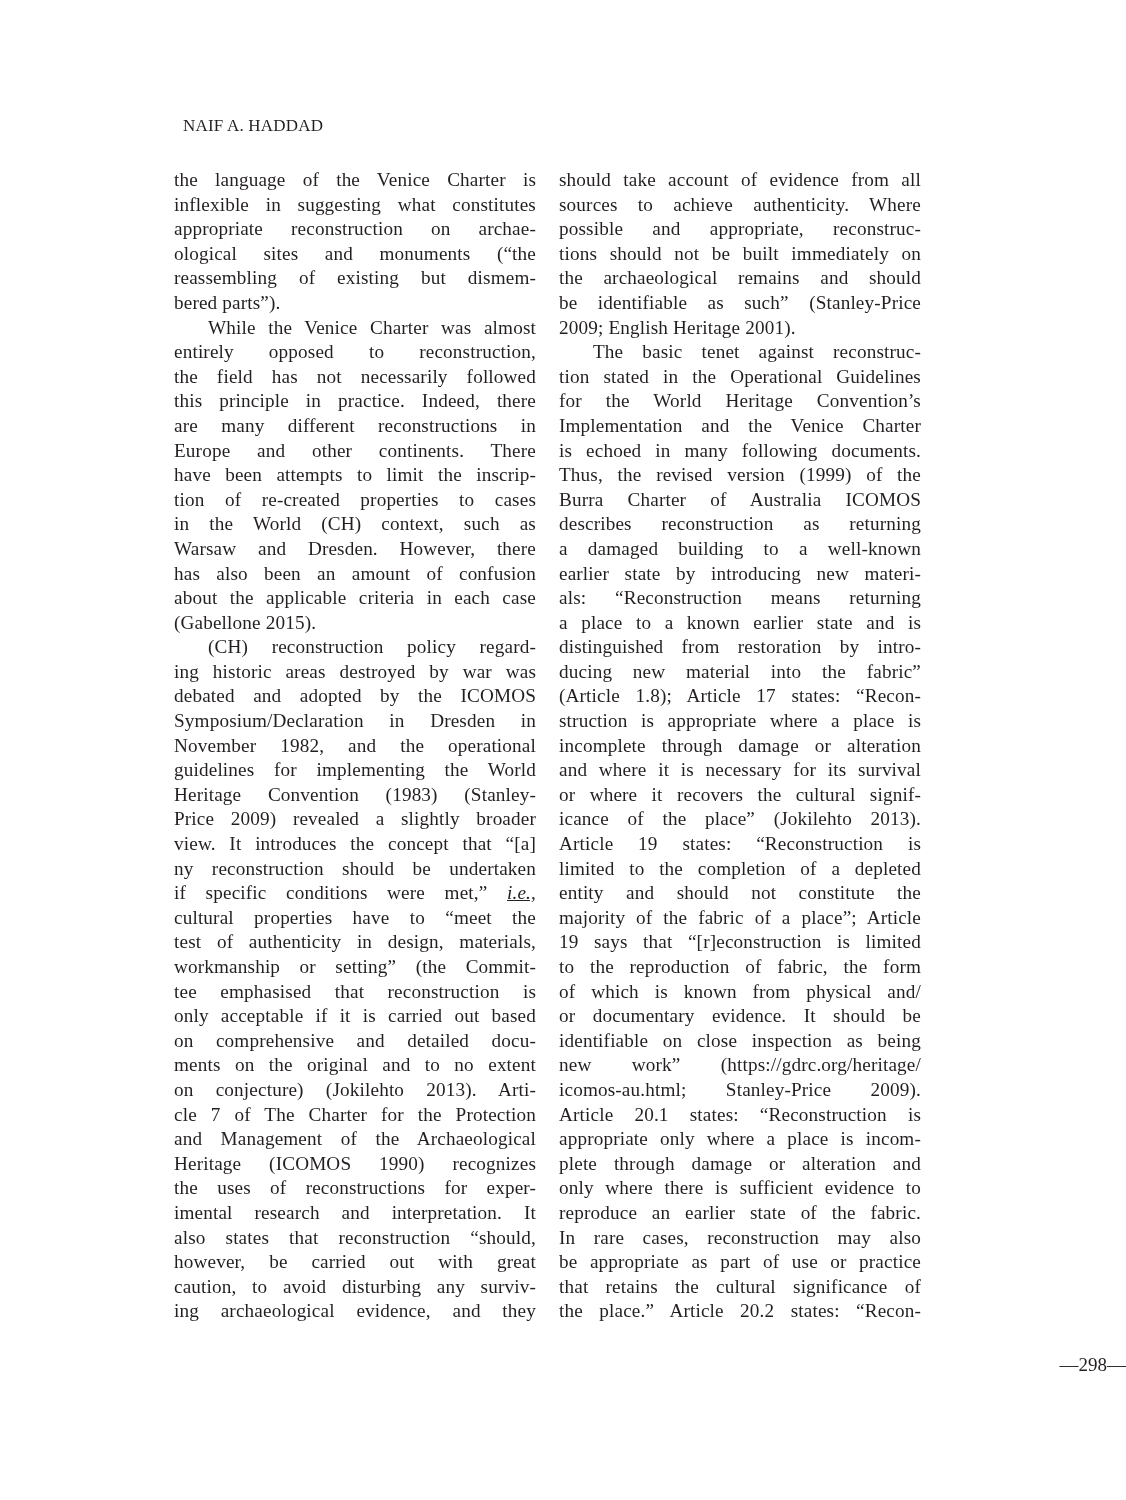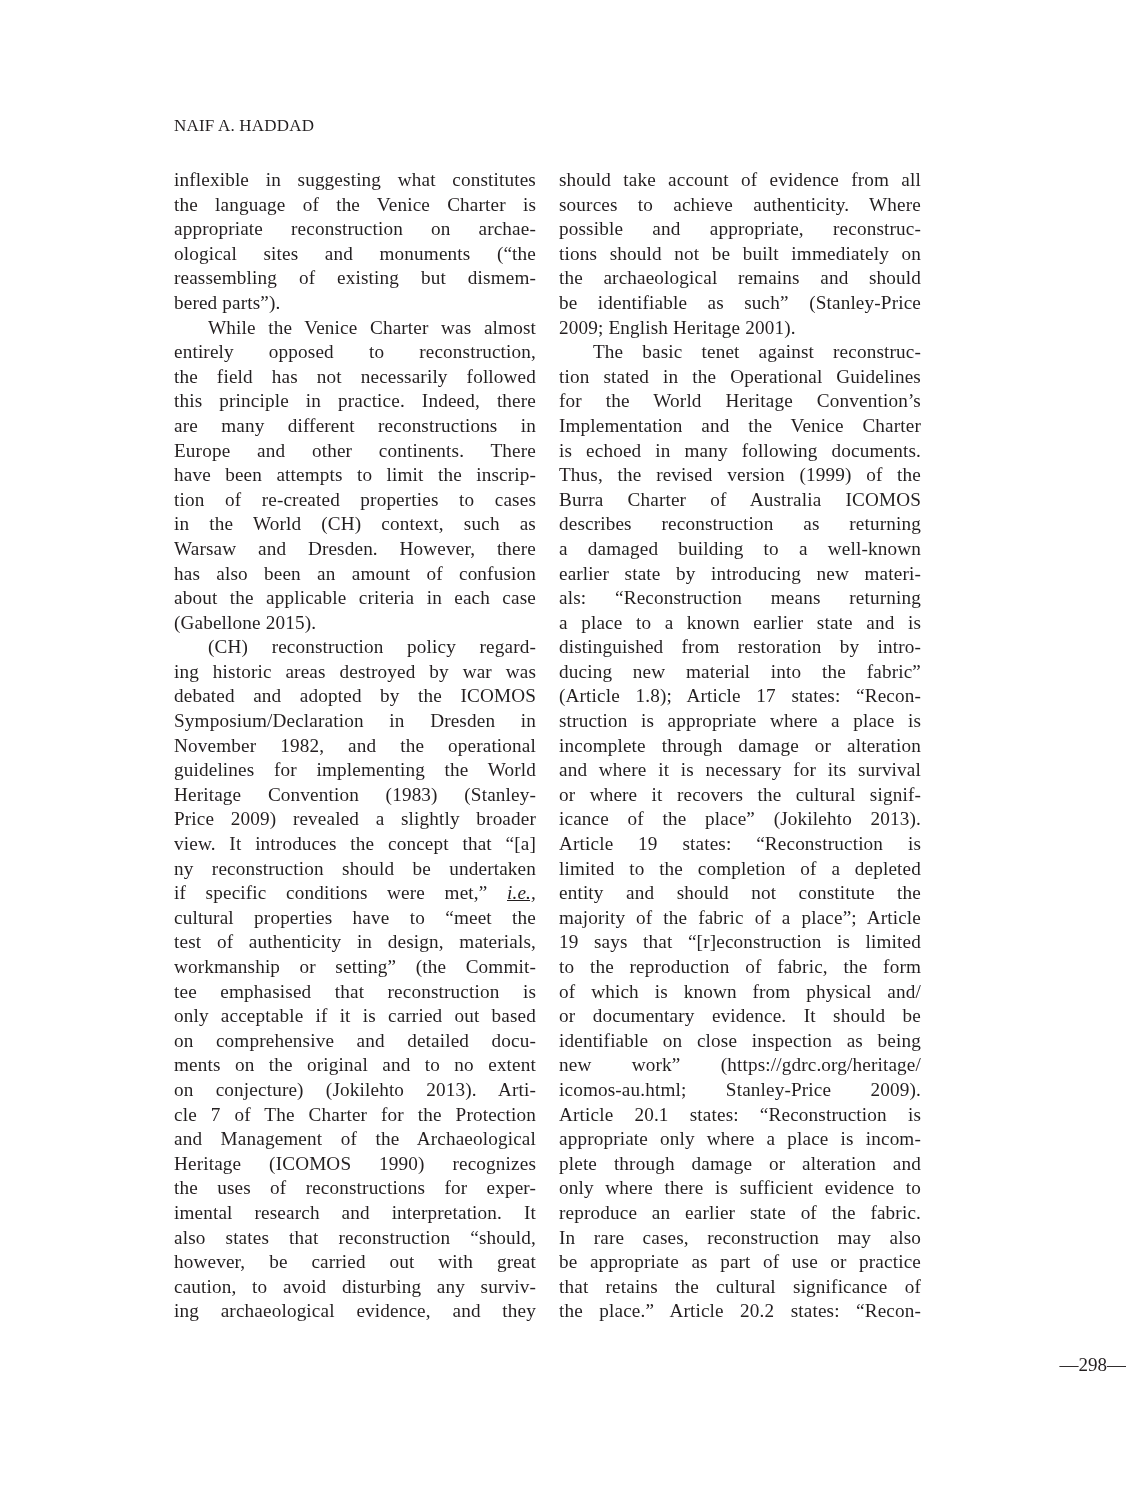--- a/index.html
+++ b/index.html
@@ -10,21 +10,21 @@
     body {
       width: 1126px;
       height: 1500px;
       position: relative;
       overflow: hidden;
       color: #231f20;
       font-family: "DejaVu Serif", "Liberation Serif", serif;
     }
     .running-head {
       position: absolute;
-      left: 174px;
+      left: 183px;
       top: 116px;
       font-size: 17px;
       letter-spacing: 0.2px;
       font-family: "Liberation Serif", "DejaVu Serif", serif;
     }
     .column {
       position: absolute;
       top: 168px;
       width: 362px;
       font-size: 19.2px;
@@ -58,22 +58,22 @@
       font-size: 19px;
       font-family: "Liberation Serif", "DejaVu Serif", serif;
     }
   </style>
 </head>
 <body>
 
 <div class="running-head">NAIF A. HADDAD</div>
 
 <div class="column col-left">
+  <span class="line">the language of the Venice Charter is</span>
   <span class="line">inflexible in suggesting what constitutes</span>
-  <span class="line">the language of the Venice Charter is</span>
   <span class="line">appropriate reconstruction on archae-</span>
   <span class="line">ological sites and monuments (“the</span>
   <span class="line">reassembling of existing but dismem-</span>
   <span class="line last">bered parts”).</span>
   <span class="line indent">While the Venice Charter was almost</span>
   <span class="line">entirely opposed to reconstruction,</span>
   <span class="line">the field has not necessarily followed</span>
   <span class="line">this principle in practice. Indeed, there</span>
   <span class="line">are many different reconstructions in</span>
   <span class="line">Europe and other continents. There</span>

